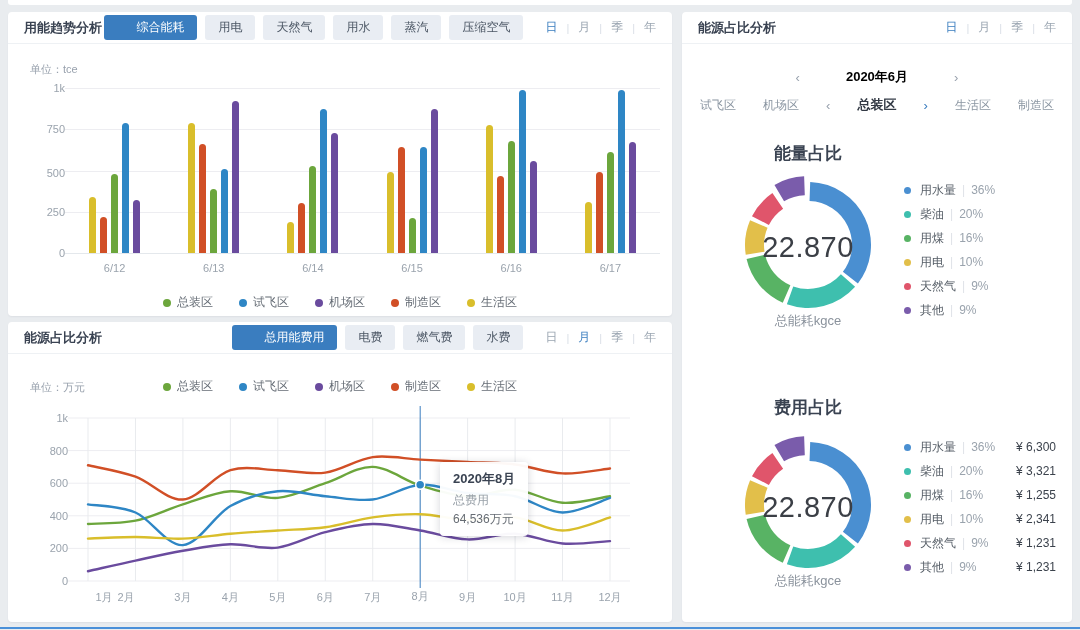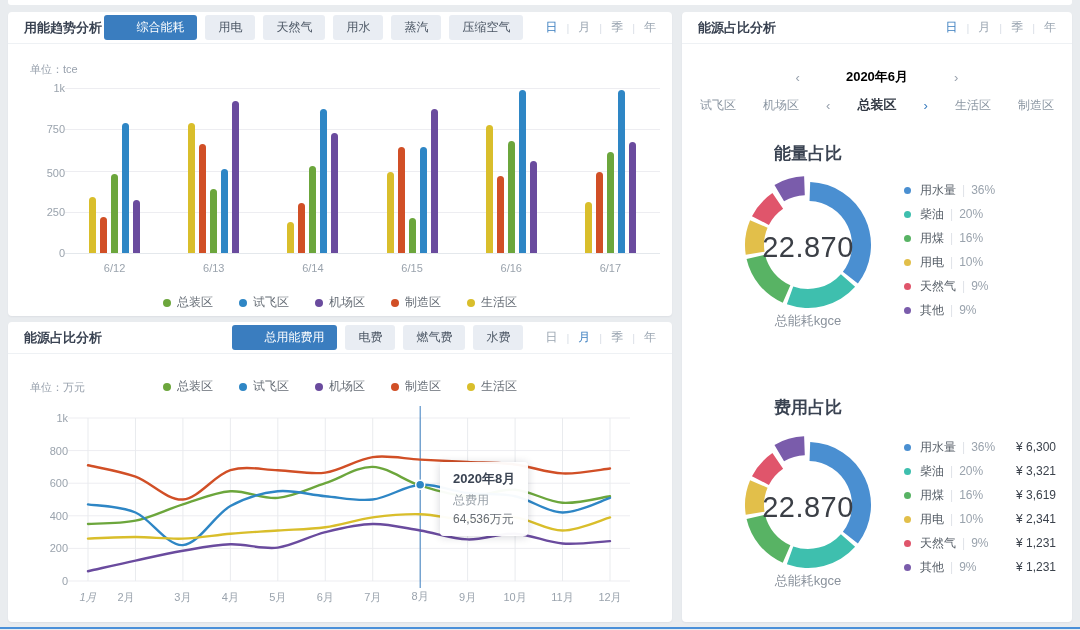--- a/index.html
+++ b/index.html
@@ -257,21 +257,21 @@
         <path d="M20,47.27000000000001C27.9,49.2 51.6,53.0 67.5,58.7C83.3,64.4 99.1,82.6 114.9,81.5C130.7,80.4 146.5,57.0 162.4,52.2C178.2,47.3 194.0,51.8 209.8,52.2C225.6,52.6 241.5,56.8 257.3,54.6C273.1,52.4 288.9,41.3 304.7,39.1C320.5,36.9 336.4,40.8 352.2,41.6C368.0,42.4 383.8,43.2 399.6,44.0C415.5,44.8 431.3,44.6 447.1,46.5C462.9,48.4 478.7,54.7 494.5,55.4C510.4,56.1 534.1,51.3 542.0,50.5" fill="none" stroke="#d14f26" stroke-width="2.4" stroke-linecap="round"></path>
         <path d="M20,120.62C27.9,120.3 51.6,119.0 67.5,119.0C83.3,119.0 99.1,121.2 114.9,120.6C130.7,120.1 146.5,117.1 162.4,115.7C178.2,114.4 194.0,113.6 209.8,112.5C225.6,111.4 241.5,111.4 257.3,109.2C273.1,107.0 288.9,101.6 304.7,99.4C320.5,97.3 336.4,95.8 352.2,96.2C368.0,96.6 383.8,101.3 399.6,101.9C415.5,102.4 431.3,97.7 447.1,99.4C462.9,101.2 478.7,112.5 494.5,112.5C510.4,112.5 534.1,101.6 542.0,99.4" fill="none" stroke="#d9be2b" stroke-width="2.4" stroke-linecap="round"></path>
         <circle cx="352.1818181818182" cy="66.83" r="4.5" fill="#2e86c5" stroke="#fff" stroke-width="1.5"></circle>
       </svg>
       <div class="ytick" style="top: 163px;">0</div>
       <div class="ytick" style="top: 130.4px;">200</div>
       <div class="ytick" style="top: 97.8px;">400</div>
       <div class="ytick" style="top: 65.2px;">600</div>
       <div class="ytick" style="top: 32.6px;">800</div>
       <div class="ytick" style="top: 0px;">1k</div>
-      <div class="xlabel" style="left: 20px; font-style: italic;">1月</div>
+      <div class="xlabel" style="left: 36px;">1月</div>
       <div class="xlabel" style="left: 58px;">2月</div>
       <div class="xlabel" style="left: 114.909px;">3月</div>
       <div class="xlabel" style="left: 162.364px;">4月</div>
       <div class="xlabel" style="left: 209.818px;">5月</div>
       <div class="xlabel" style="left: 257.273px;">6月</div>
       <div class="xlabel" style="left: 304.727px;">7月</div>
       <div class="xlabel" style="left: 352.182px; margin-top: 8px;">8月</div>
       <div class="xlabel" style="left: 399.636px;">9月</div>
       <div class="xlabel" style="left: 447.091px;">10月</div>
       <div class="xlabel" style="left: 494.545px;">11月</div>
@@ -396,21 +396,21 @@
         <span class="lbl">柴油</span>
         <span class="sp">|</span>
         <span class="pct">20%</span>
         <span class="amt">¥ 3,321</span>
       </div>
       <div class="row">
         <span class="dot" style="background: rgb(88, 179, 100);"></span>
         <span class="lbl">用煤</span>
         <span class="sp">|</span>
         <span class="pct">16%</span>
-        <span class="amt">¥ 3,619</span>
+        <span class="amt">¥ 1,255</span>
       </div>
       <div class="row">
         <span class="dot" style="background: rgb(226, 191, 74);"></span>
         <span class="lbl">用电</span>
         <span class="sp">|</span>
         <span class="pct">10%</span>
         <span class="amt">¥ 2,341</span>
       </div>
       <div class="row">
         <span class="dot" style="background: rgb(224, 85, 107);"></span>

